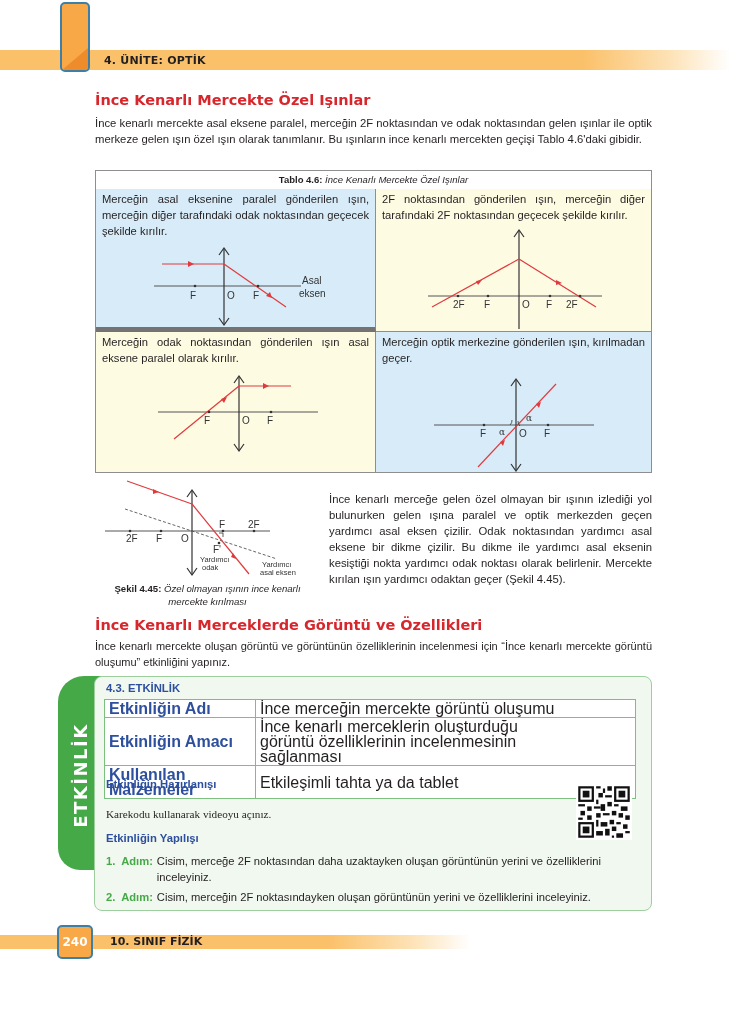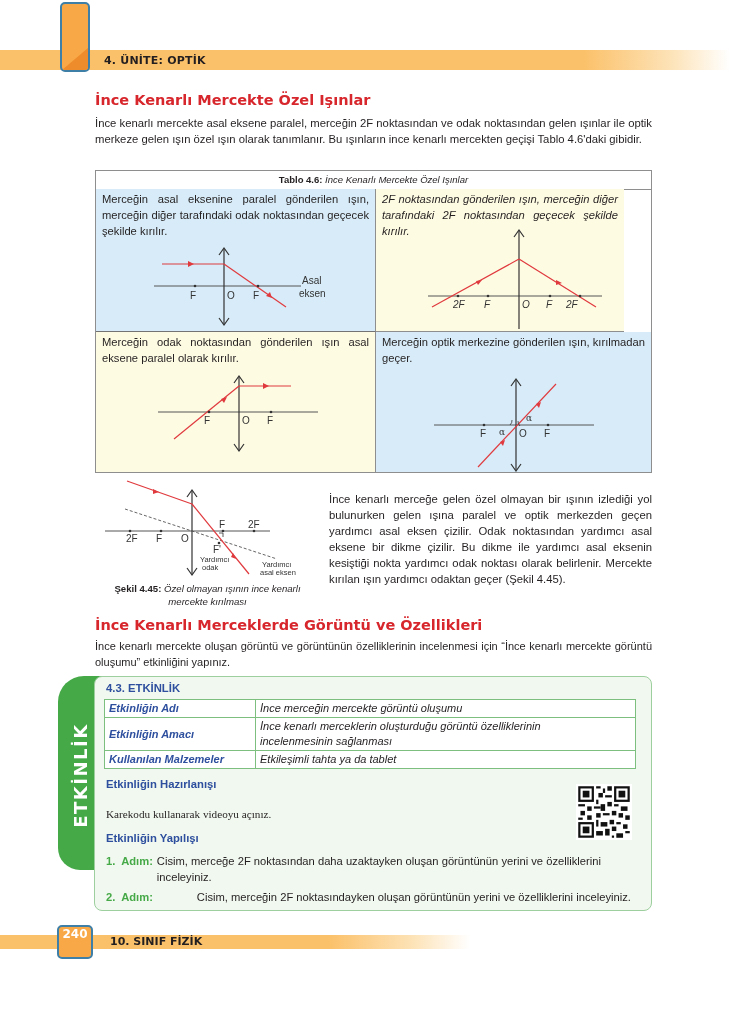--- a/index.html
+++ b/index.html
@@ -24,30 +24,30 @@
   
   .fig-cap{left:95px;top:582px;width:225px;text-align:center;font-size:9.6px;line-height:13px;color:#231f20;}
   .fig-cap b{font-weight:bold;}
   .fig-cap i{font-style:italic;}
   
   .act-tab{left:58px;top:676px;width:44px;height:194px;background:#45a947;border-radius:26px 0 0 22px;}
   .act-tab-text{left:60px;top:690px;width:40px;height:170px;display:flex;align-items:center;justify-content:center;}
   .act-tab-text span{transform:rotate(-90deg);color:#fff;font-weight:bold;font-size:18px;letter-spacing:1.5px;white-space:nowrap;font-family:"DejaVu Sans",sans-serif;}
   .act-box{left:94px;top:676px;width:558px;height:235px;border:1px solid #9ccf9d;border-radius:8px;background:#f1f8ef;box-sizing:border-box;}
   .act-title{left:106px;top:682px;font-size:11.3px;font-weight:bold;color:#2d4f9e;}
-  .act-table{left:104px;top:699px;width:532px;border-collapse:collapse;font-size:11px;font-style:italic;}
+  .act-table{left:104px;top:699px;width:532px;border-collapse:collapse;font-size:16px;}
   .act-table td{border:1.5px solid #7dbf7f;padding:1px 4px;line-height:15px;background:#fff;vertical-align:middle;}
   .act-table td.k{font-weight:bold;color:#2d4f9e;width:142px;}
   .subh{font-size:11.3px;font-weight:bold;color:#2d4f9e;}
   .step{font-size:11.2px;line-height:16px;color:#231f20;}
   .step .n{color:#45a947;font-weight:bold;}
   .qr{left:576px;top:784px;width:56px;height:56px;background:#fff;}
   
   .bot-band{left:0;top:935px;width:470px;height:14px;background:linear-gradient(to right,#fbc16a 0%,#fbc16a 70%,#fde3b8 88%,#ffffff 100%);}
-  .bot-tab{left:57px;top:925px;width:36px;height:34px;border:2px solid #3d7fa6;border-radius:5px;background:#f9a847;box-sizing:border-box;display:flex;align-items:flex-start;justify-content:center;}
+  .bot-tab{left:57px;top:925px;width:36px;height:34px;border:2px solid #3d7fa6;border-radius:5px;background:#f9a847;box-sizing:border-box;display:flex;align-items:center;justify-content:center;}
   .bot-tab span{color:#fff;font-weight:bold;font-size:12px;font-family:"DejaVu Sans",sans-serif;}
   .bot-title{left:110px;top:935px;font-size:11px;font-weight:bold;color:#231f20;font-family:"DejaVu Sans",sans-serif;}
 </style>
 </head>
 <body>
 
 <div class="abs top-band"></div>
 <div class="abs top-tab">
     <div class="tri"></div>
   </div>
@@ -57,42 +57,42 @@
   <h2 class="section">İnce Kenarlı Mercekte Özel Işınlar</h2>
 </div>
 <div class="abs para" style="left:95px;top:115px;width:557px;">İnce kenarlı mercekte asal eksene paralel, merceğin 2F noktasından ve odak noktasından gelen ışınlar ile optik merkeze gelen ışın özel ışın olarak tanımlanır. Bu ışınların ince kenarlı mercekten geçişi Tablo 4.6'daki gibidir.</div>
 
 <div class="abs t46">
   <div class="t46-cap">
     <b>Tablo 4.6:</b>
     <i>İnce Kenarlı Mercekte Özel Işınlar</i>
   </div>
 
-  <div class="cell blue" style="left:0;top:18px;width:280px;height:143px;border-right:1px solid #8e8e8e;border-bottom:1px solid #737373;">
+  <div class="cell blue" style="left:0;top:18px;width:280px;height:143px;border-right:1px solid #8e8e8e;border-bottom:5px solid #737373;">
     <div>Merceğin asal eksenine paralel gönderilen ışın, merceğin diğer tarafındaki odak noktasından geçecek şekilde kırılır.</div>
     <svg width="280" height="100" style="left:0;top:55px;">
       <line x1="58" y1="42" x2="205" y2="42" stroke="#555" stroke-width="1"></line>
       <line x1="128" y1="5" x2="128" y2="80" stroke="#333" stroke-width="1.2"></line>
       <polyline points="123,11 128,4 133,11" fill="none" stroke="#333" stroke-width="1.2"></polyline>
       <polyline points="123,74 128,81 133,74" fill="none" stroke="#333" stroke-width="1.2"></polyline>
       <line x1="66" y1="20" x2="128" y2="20" stroke="#e03a3e" stroke-width="1.2"></line>
       <polygon points="92,17 98,20 92,23" fill="#e03a3e"></polygon>
       <line x1="128" y1="20" x2="190" y2="63" stroke="#e03a3e" stroke-width="1.2"></line>
       <polygon points="174,48 176,54 170,52" fill="#e03a3e"></polygon>
       <circle cx="99" cy="42" r="1.3" fill="#333"></circle>
       <circle cx="162" cy="42" r="1.3" fill="#333"></circle>
       <text x="94" y="55" font-size="10" fill="#333" font-family="Liberation Sans, sans-serif">F</text>
       <text x="131" y="55" font-size="10" fill="#333" font-family="Liberation Sans, sans-serif">O</text>
       <text x="157" y="55" font-size="10" fill="#333" font-family="Liberation Sans, sans-serif">F</text>
       <text x="206" y="40" font-size="10" fill="#333" font-family="Liberation Sans, sans-serif">Asal</text>
       <text x="203" y="53" font-size="10" fill="#333" font-family="Liberation Sans, sans-serif">eksen</text>
     </svg>
   </div>
 
-  <div class="cell yellow" style="left:280px;top:18px;width:248px;height:143px;border-bottom:1px solid #8e8e8e;font-style:italic;">
+  <div class="cell yellow" style="left:280px;top:18px;width:275px;height:143px;border-bottom:1px solid #8e8e8e;">
     <div>2F noktasından gönderilen ışın, merceğin diğer tarafındaki 2F noktasından geçecek şekilde kırılır.</div>
     <svg width="275" height="110" style="left:0;top:30px;">
       <line x1="52" y1="77" x2="226" y2="77" stroke="#555" stroke-width="1"></line>
       <line x1="143" y1="12" x2="143" y2="120" stroke="#333" stroke-width="1.2"></line>
       <polyline points="138,18 143,11 148,18" fill="none" stroke="#333" stroke-width="1.2"></polyline>
       <line x1="56" y1="88" x2="143" y2="40" stroke="#e03a3e" stroke-width="1.2"></line>
       <line x1="143" y1="40" x2="220" y2="88" stroke="#e03a3e" stroke-width="1.2"></line>
       <polygon points="100,62 106,61 102,66" fill="#e03a3e"></polygon>
       <polygon points="180,61 186,64 180,66" fill="#e03a3e"></polygon>
       <circle cx="82" cy="77" r="1.3" fill="#333"></circle>
@@ -258,21 +258,21 @@
   </g>
 </svg>
 <div class="abs subh" style="left:106px;top:832px;">Etkinliğin Yapılışı</div>
 <div class="abs step" style="left:106px;top:853px;width:535px;">
   <div style="display:flex;">
     <span class="n" style="white-space:nowrap;margin-right:4px;"><span>1.</span>&nbsp; <span>Adım:</span></span>
     <span>Cisim, merceğe 2F noktasından daha uzaktayken oluşan görüntünün yerini ve özelliklerini inceleyiniz.</span>
   </div>
 </div>
 <div class="abs step" style="left:106px;top:889px;width:545px;">
-  <div style="display:flex;gap:40px;">
+  <div style="display:flex;">
     <span class="n" style="white-space:nowrap;margin-right:4px;"><span>2.</span>&nbsp; <span>Adım:</span></span>
     <span>Cisim, merceğin 2F noktasındayken oluşan görüntünün yerini ve özelliklerini inceleyiniz.</span>
   </div>
 </div>
 
 <div class="abs bot-band"></div>
 <div class="abs bot-tab">
     <span>240</span>
   </div>
 <div class="abs bot-title">10. SINIF FİZİK</div>

